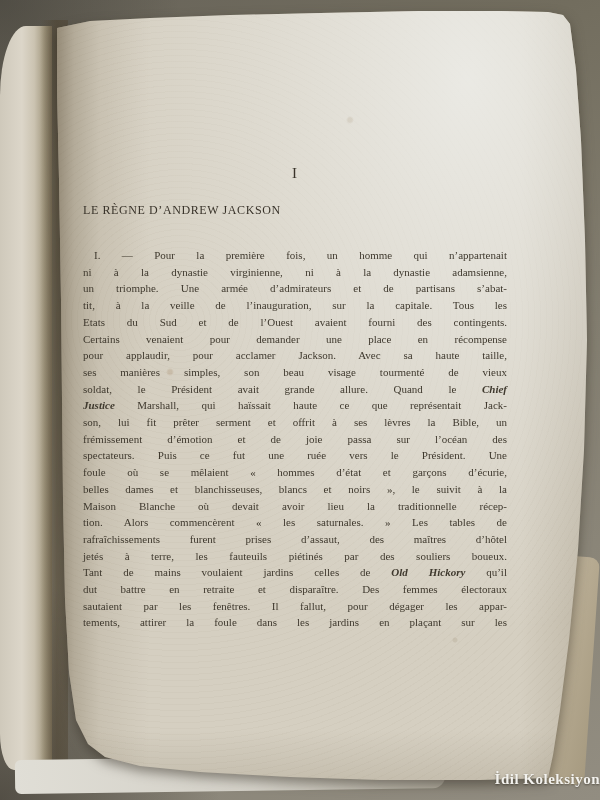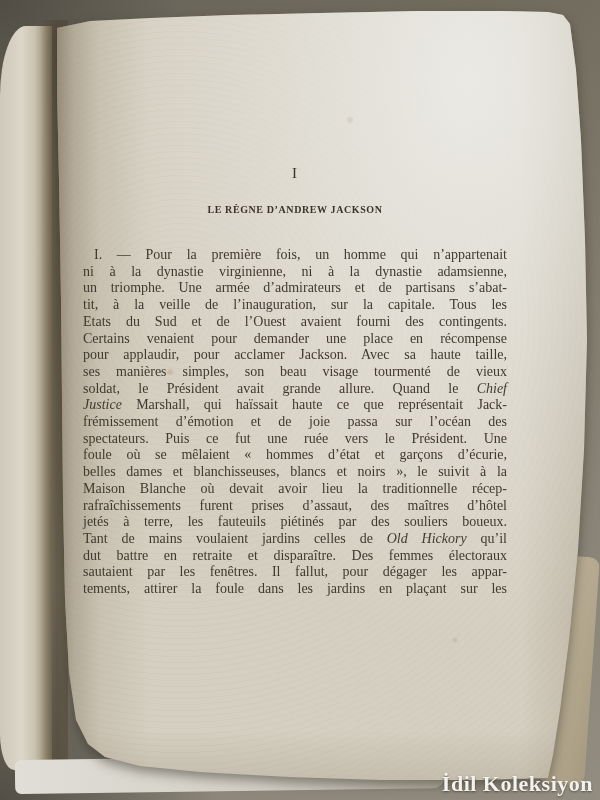--- a/index.html
+++ b/index.html
@@ -45,28 +45,28 @@
       radial-gradient(circle at 455px 640px, rgba(110,90,55,.12) 0 2px, rgba(110,90,55,0) 3px),
       radial-gradient(ellipse at 78% 10%, rgba(238,238,234,.85), rgba(238,238,234,0) 55%),
       linear-gradient(90deg, rgba(92,78,54,.52) 57px, rgba(108,94,68,.32) 74px, rgba(128,113,86,.14) 100px, rgba(0,0,0,0) 150px),
       linear-gradient(270deg, rgba(118,104,78,.20) 20px, rgba(118,104,78,0) 80px),
       linear-gradient(0deg, rgba(112,98,72,.22) 0px, rgba(112,98,72,0) 70px),
       repeating-radial-gradient(circle at 30% 40%, rgba(120,106,80,.04) 0 1px, rgba(0,0,0,0) 1px 6px),
       #d5cfc1;
   }
   .page-content{position:absolute;left:83px;top:166px;width:424px;color:#3f392e;}
   .chapter-number{text-align:center;font-size:15px;line-height:14px;letter-spacing:1px;color:#39332a;}
-  .chapter-title{text-align:center;font-size:10px;line-height:16px;letter-spacing:.6px;margin-top:22px;white-space:nowrap;color:#39332a;font-weight:bold;}
-  .paragraph{margin-top:29px;font-size:14px;line-height:16.7px;word-spacing:.4px;}
+  .chapter-title{text-align:left;font-size:12px;line-height:16px;letter-spacing:.6px;margin-top:22px;white-space:nowrap;color:#39332a;}
+  .paragraph{margin-top:29px;font-size:11px;line-height:16.7px;word-spacing:.4px;}
   .line{text-align:justify;text-align-last:justify;}
   .line.indent{text-indent:11px;}
-  .line em{font-style:italic;}
+  .line em{font-style:italic;font-weight:bold;}
   .watermark{
-    position:absolute;right:7px;top:771px;z-index:5;
-    font-family:"Liberation Serif", serif;font-weight:bold;font-size:22px;letter-spacing:.5px;
+    position:absolute;right:0;top:771px;z-index:5;
+    font-family:"Liberation Serif", serif;font-weight:bold;font-size:15px;letter-spacing:.5px;
     color:#f3f2ee;text-shadow:0 1px 2px rgba(55,50,40,.65);text-align:center;
   }
 </style>
 </head>
 <body>
 
 <div class="photo">
   <div class="left-page"></div>
   <div class="gutter"></div>
   <div class="under-pages"></div>
@@ -80,25 +80,27 @@
             <div class="line indent"><span>I. — Pour la première fois, un homme qui n’appartenait</span></div>
             <div class="line"><span>ni à la dynastie virginienne, ni à la dynastie adamsienne,</span></div>
             <div class="line"><span>un triomphe. Une armée d’admirateurs et de partisans s’abat-</span></div>
             <div class="line"><span>tit, à la veille de l’inauguration, sur la capitale. Tous les</span></div>
             <div class="line"><span>Etats du Sud et de l’Ouest avaient fourni des contingents.</span></div>
             <div class="line"><span>Certains venaient pour demander une place en récompense</span></div>
             <div class="line"><span>pour applaudir, pour acclamer Jackson. Avec sa haute taille,</span></div>
             <div class="line"><span>ses manières simples, son beau visage tourmenté de vieux</span></div>
             <div class="line"><span>soldat, le Président avait grande allure. Quand le </span><em>Chief</em></div>
             <div class="line"><em>Justice</em><span> Marshall, qui haïssait haute ce que représentait Jack-</span></div>
+            <div class="line"><span>son, lui fit prêter serment et offrit à ses lèvres la Bible, un</span></div>
             <div class="line"><span>frémissement d’émotion et de joie passa sur l’océan des</span></div>
             <div class="line"><span>spectateurs. Puis ce fut une ruée vers le Président. Une</span></div>
             <div class="line"><span>foule où se mêlaient « hommes d’état et garçons d’écurie,</span></div>
             <div class="line"><span>belles dames et blanchisseuses, blancs et noirs », le suivit à la</span></div>
             <div class="line"><span>Maison Blanche où devait avoir lieu la traditionnelle récep-</span></div>
+            <div class="line"><span>tion. Alors commencèrent « les saturnales. » Les tables de</span></div>
             <div class="line"><span>rafraîchissements furent prises d’assaut, des maîtres d’hôtel</span></div>
             <div class="line"><span>jetés à terre, les fauteuils piétinés par des souliers boueux.</span></div>
             <div class="line"><span>Tant de mains voulaient jardins celles de </span><em>Old Hickory</em><span> qu’il</span></div>
             <div class="line"><span>dut battre en retraite et disparaître. Des femmes électoraux</span></div>
             <div class="line"><span>sautaient par les fenêtres. Il fallut, pour dégager les appar-</span></div>
             <div class="line"><span>tements, attirer la foule dans les jardins en plaçant sur les</span></div>
           </div>
       </div>
     </div>
   </div>

